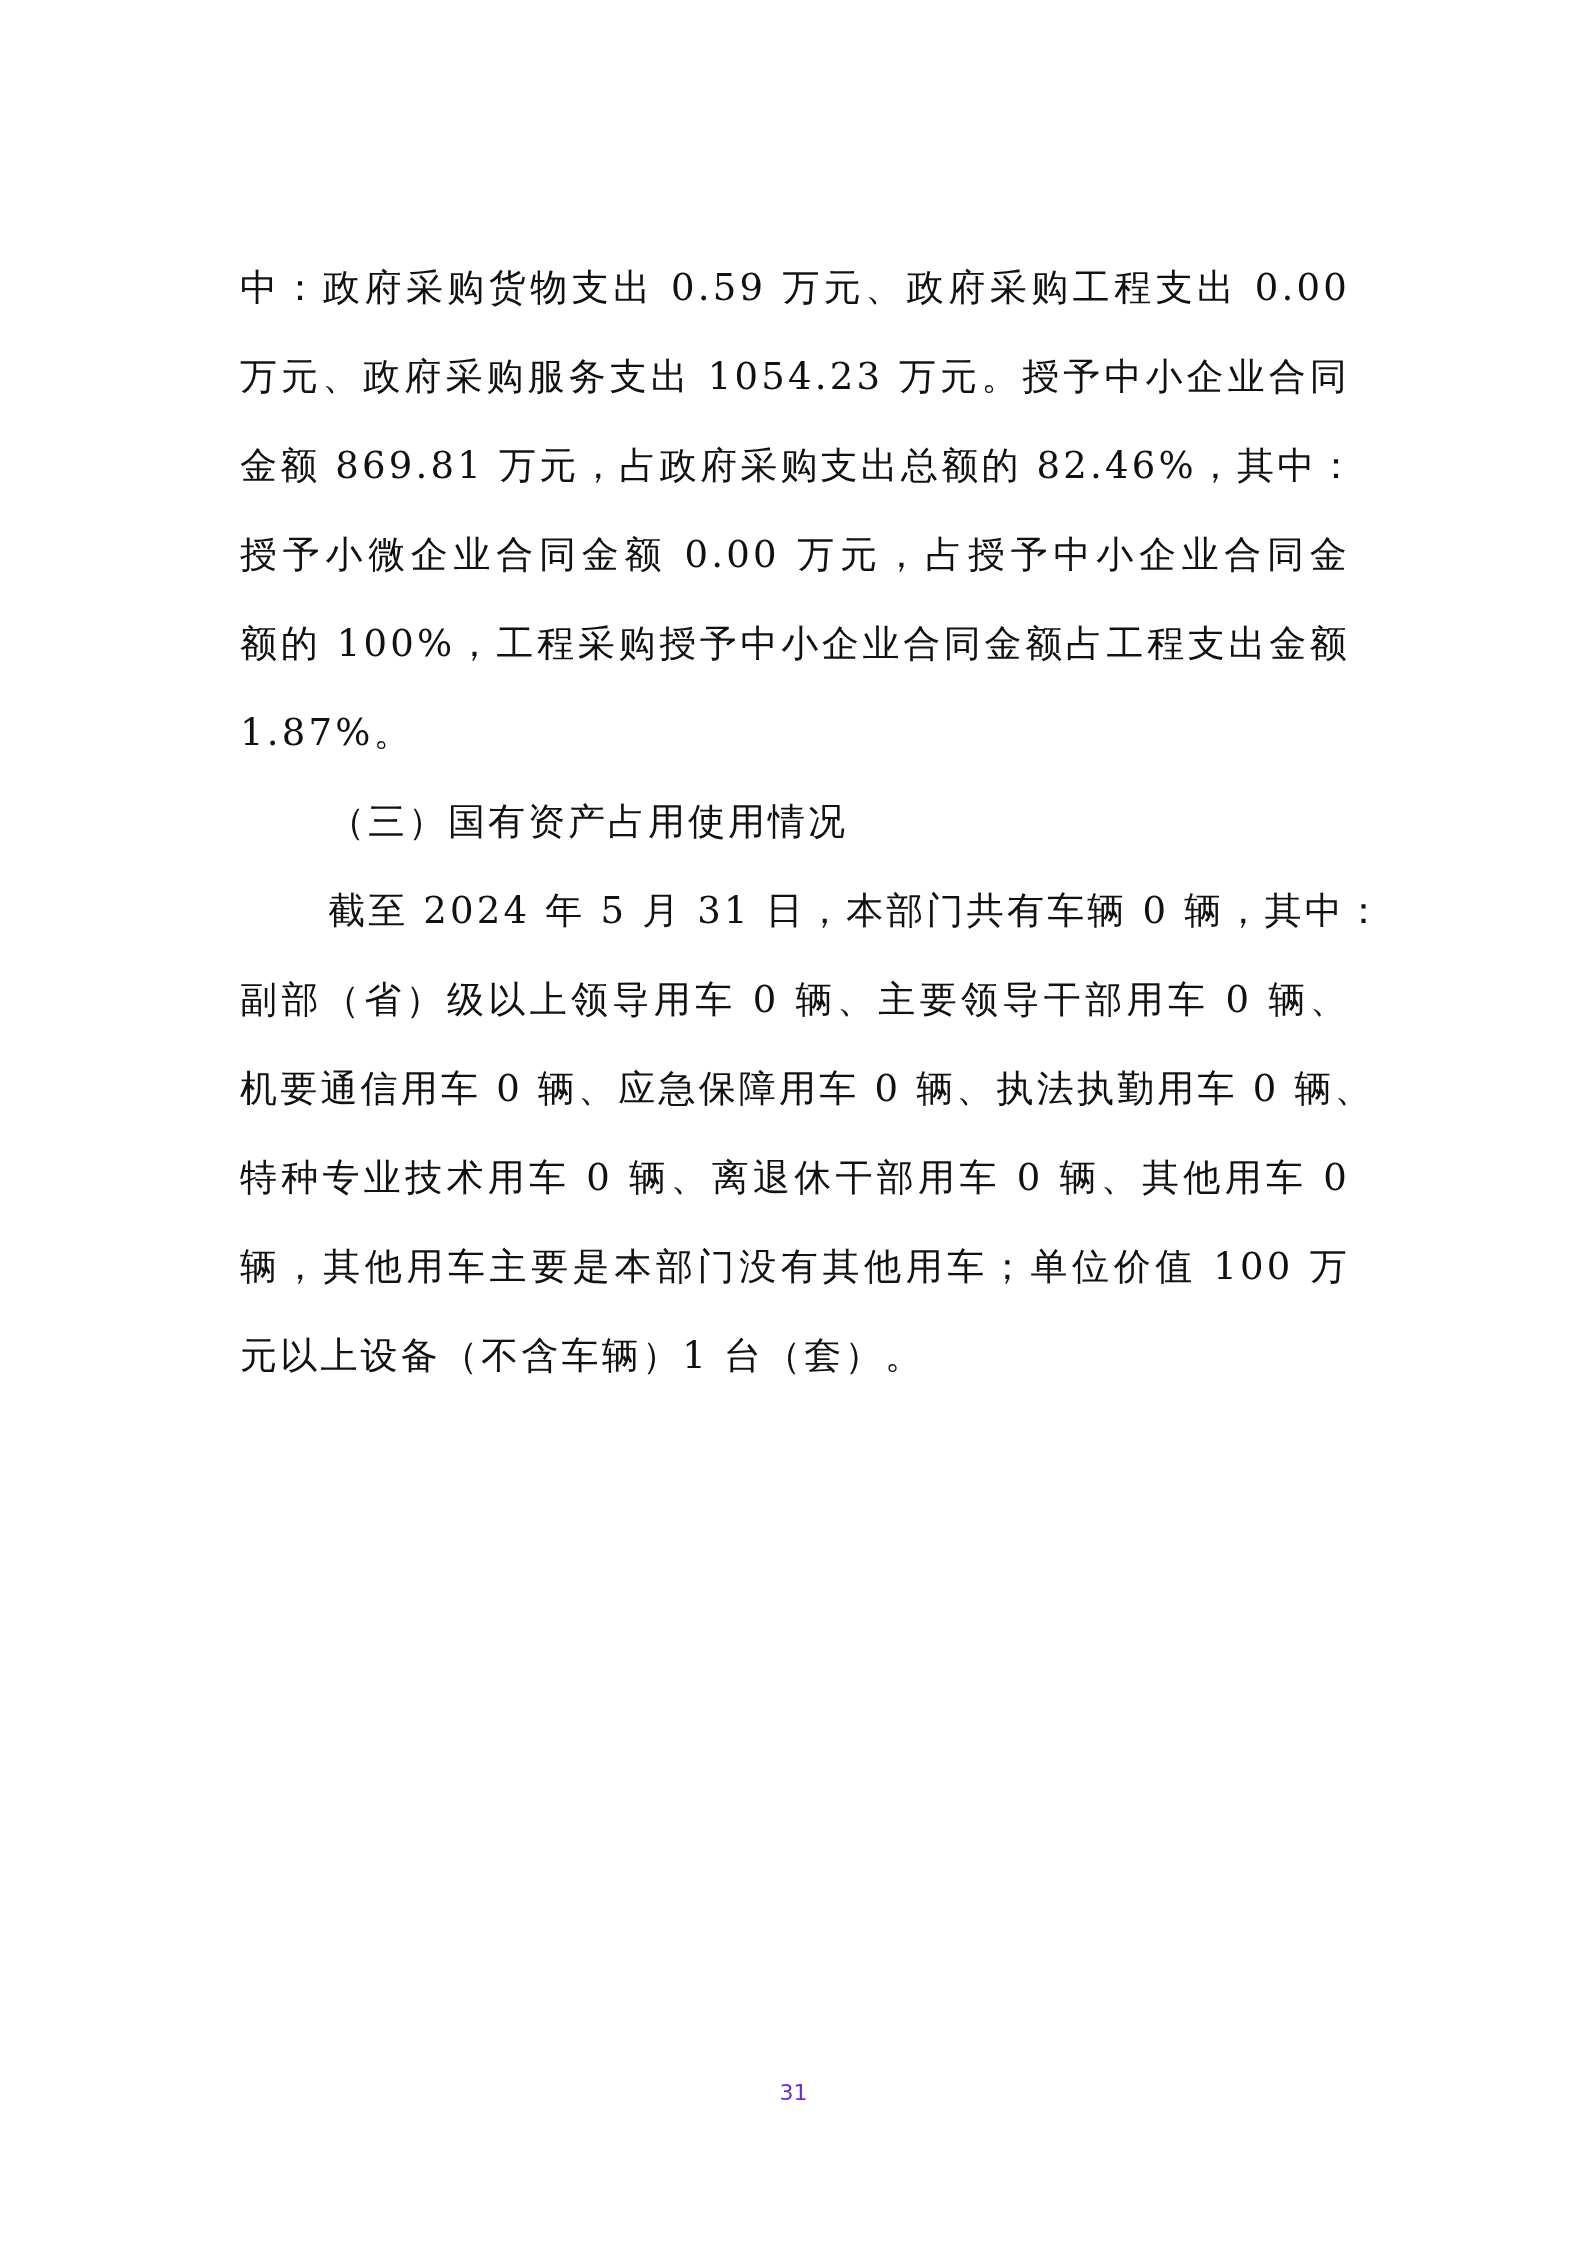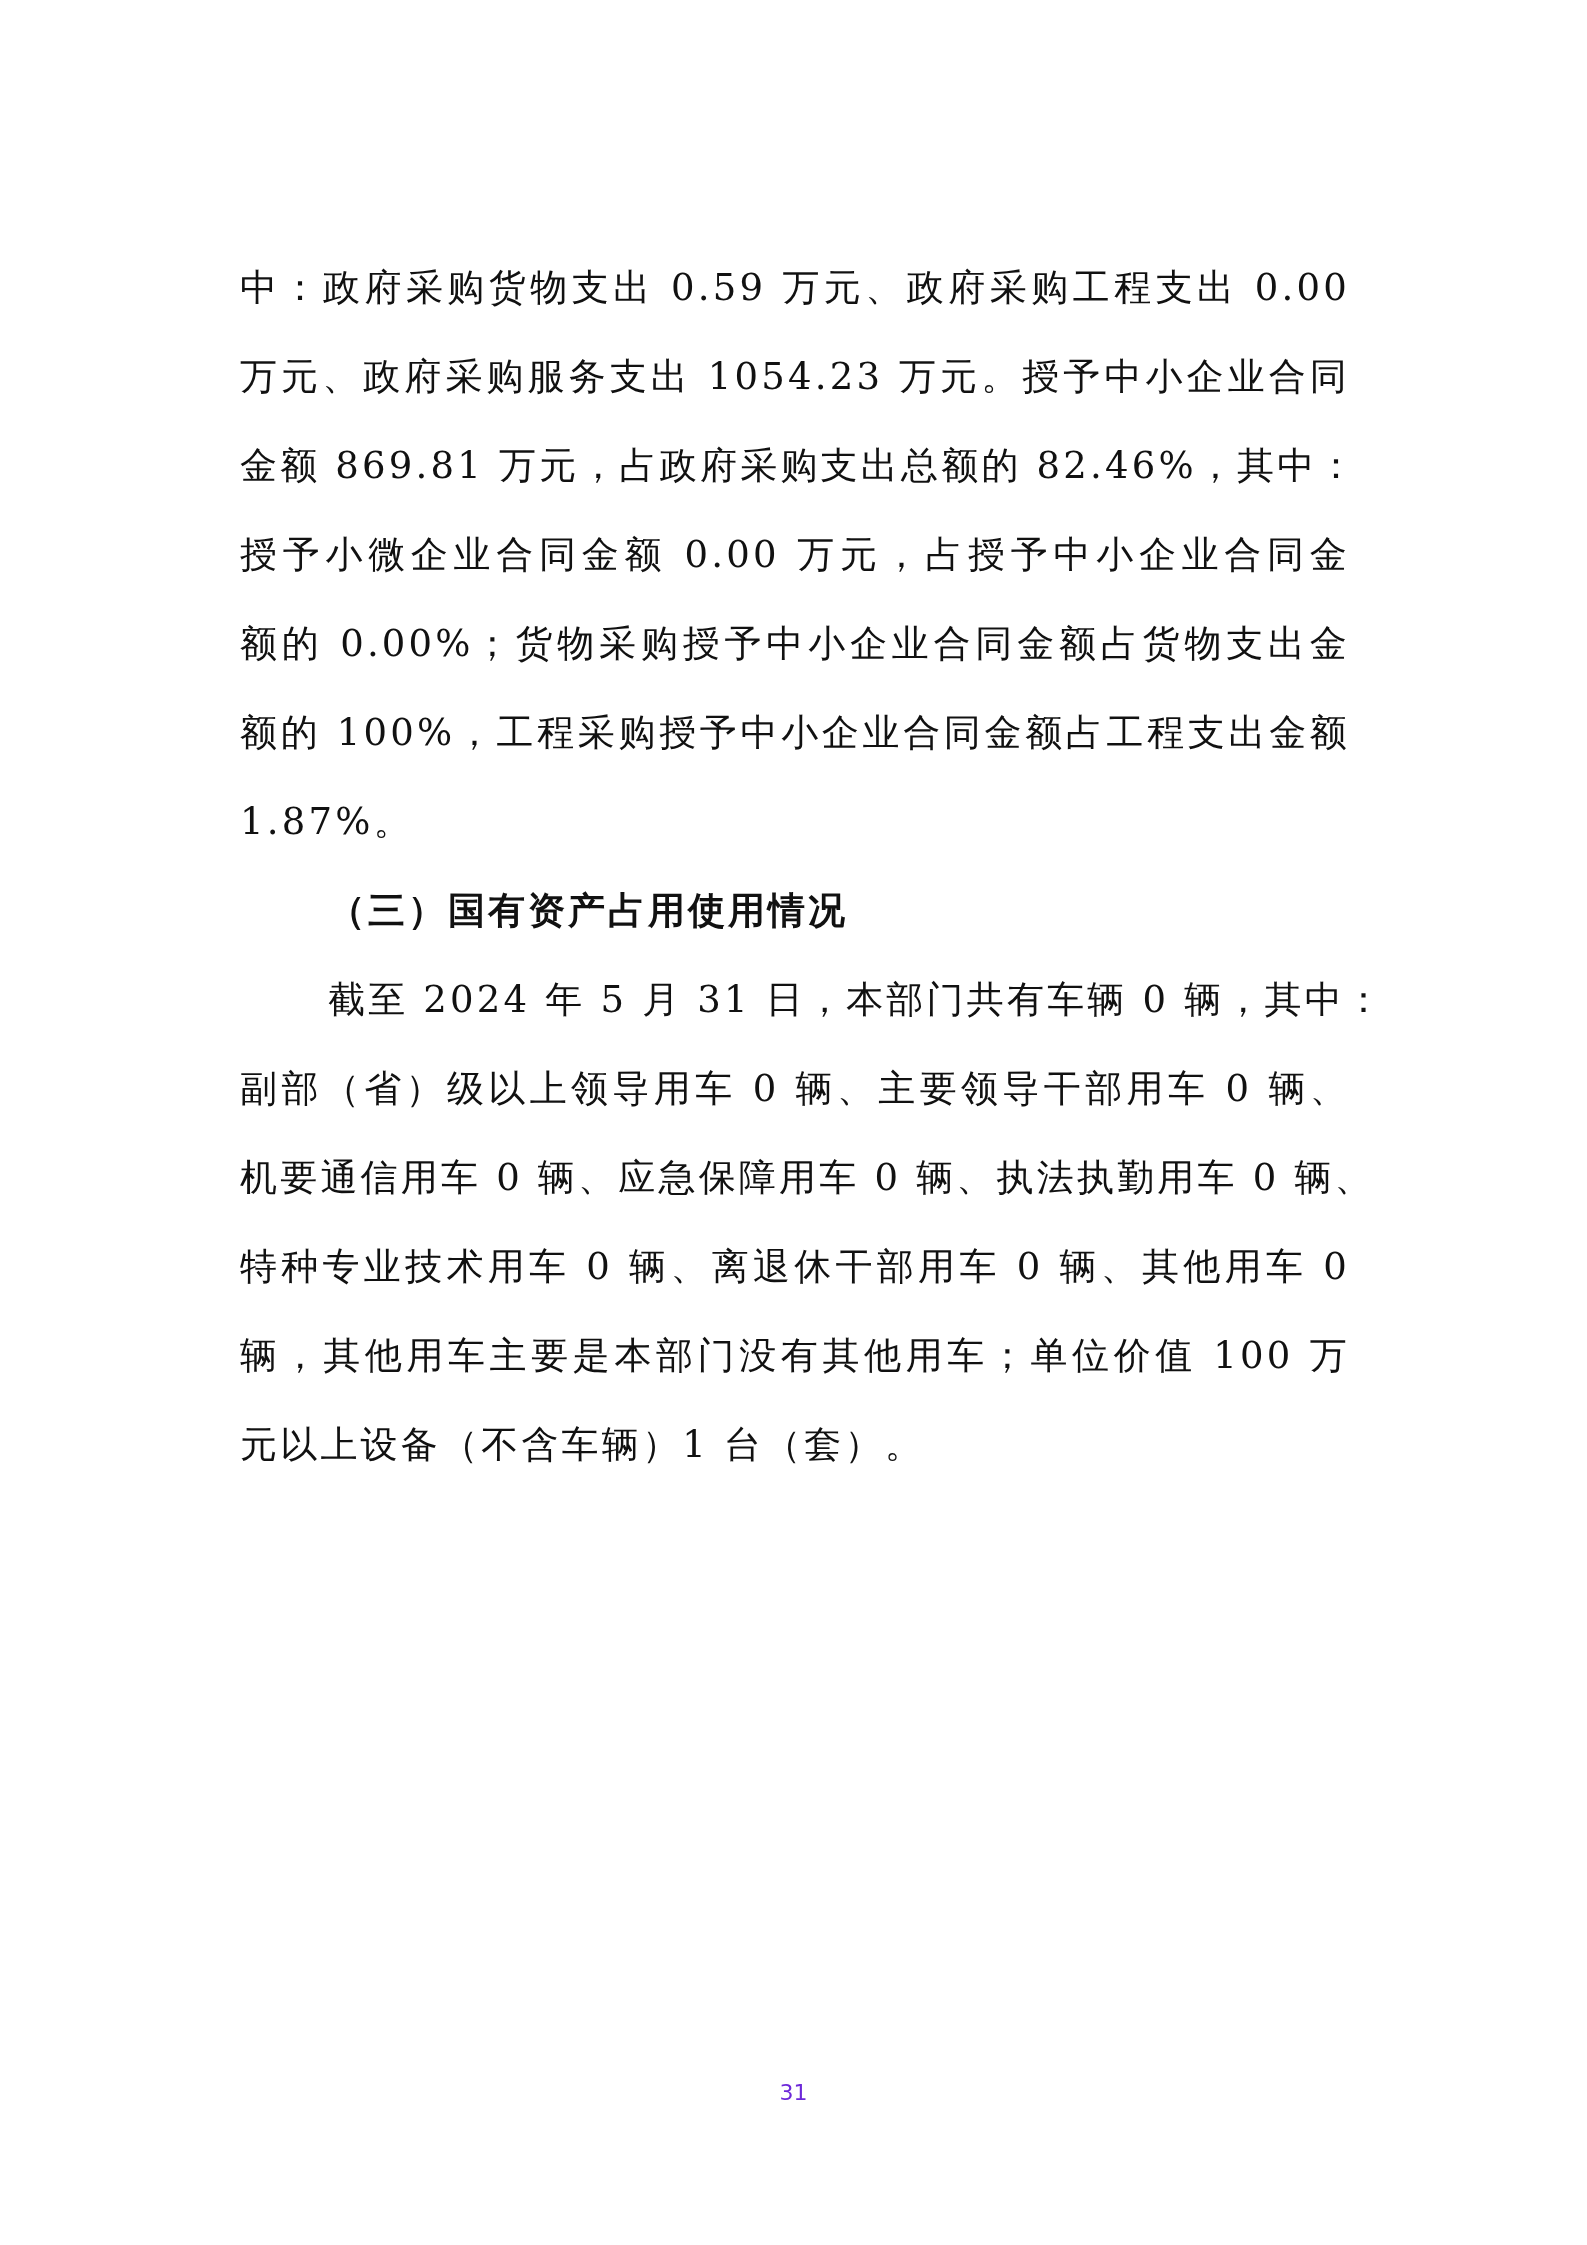--- a/index.html
+++ b/index.html
@@ -41,21 +41,21 @@
       display: block;
       white-space: nowrap;
       text-align-last: justify;
     }
     .para .line.last {
       text-align-last: left;
     }
     .heading {
       margin: 0;
       font-family: "DejaVu Sans", "Liberation Sans", sans-serif;
-      font-weight: bold;
+      font-weight: normal;
       font-size: 37px;
       line-height: 89px;
       letter-spacing: 3px;
       padding-left: 88px;
     }
     .indent {
       padding-left: 88px;
     }
     .page-number {
       position: absolute;
@@ -72,21 +72,20 @@
 <body>
 
 <div class="page">
   <div class="content">
 
     <p class="para">
       <span class="line">中：政府采购货物支出 0.59 万元、政府采购工程支出 0.00</span>
       <span class="line">万元、政府采购服务支出 1054.23 万元。授予中小企业合同</span>
       <span class="line">金额 869.81 万元，占政府采购支出总额的 82.46%，其中：</span>
       <span class="line">授予小微企业合同金额 0.00 万元，占授予中小企业合同金</span>
-      <span class="line">额的 0.00%；货物采购授予中小企业合同金额占货物支出金</span>
       <span class="line">额的 100%，工程采购授予中小企业合同金额占工程支出金额</span>
       <span class="line last">1.87%。</span>
     </p>
 
     <h2 class="heading">（三）国有资产占用使用情况</h2>
 
     <p class="para">
       <span class="line indent">截至 2024 年 5 月 31 日，本部门共有车辆 0 辆，其中：</span>
       <span class="line">副部（省）级以上领导用车 0 辆、主要领导干部用车 0 辆、</span>
       <span class="line">机要通信用车 0 辆、应急保障用车 0 辆、执法执勤用车 0 辆、</span>

